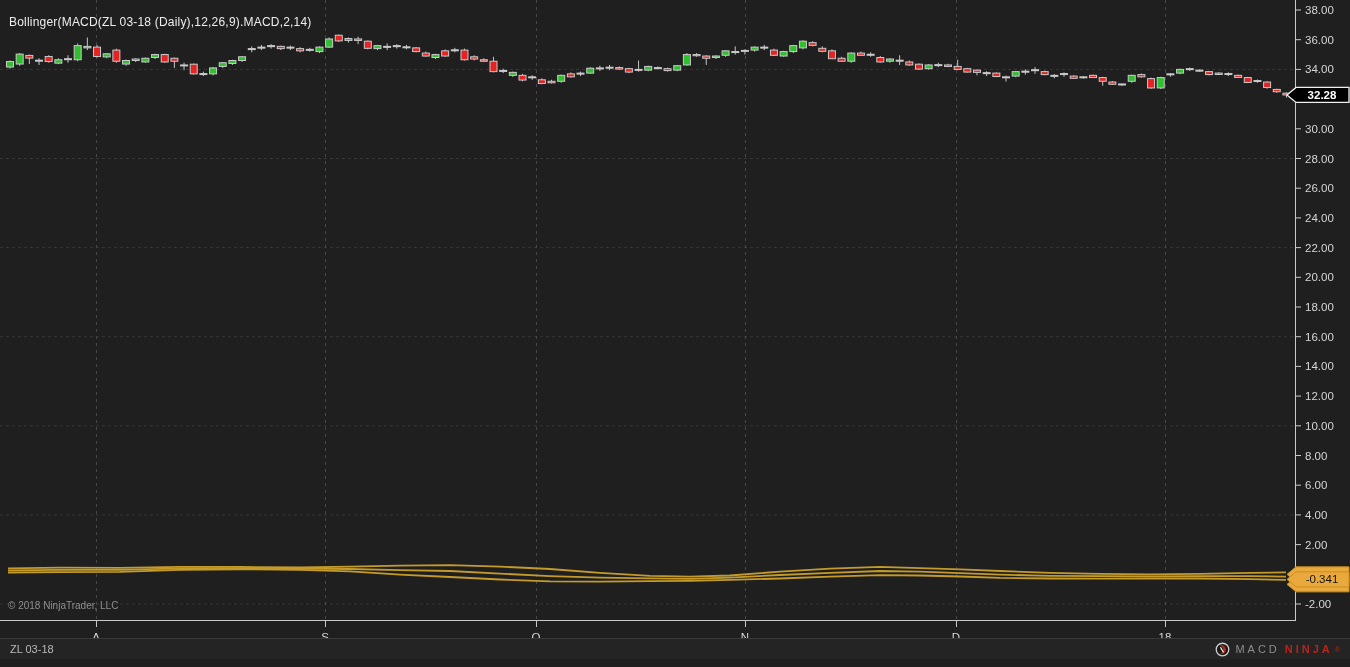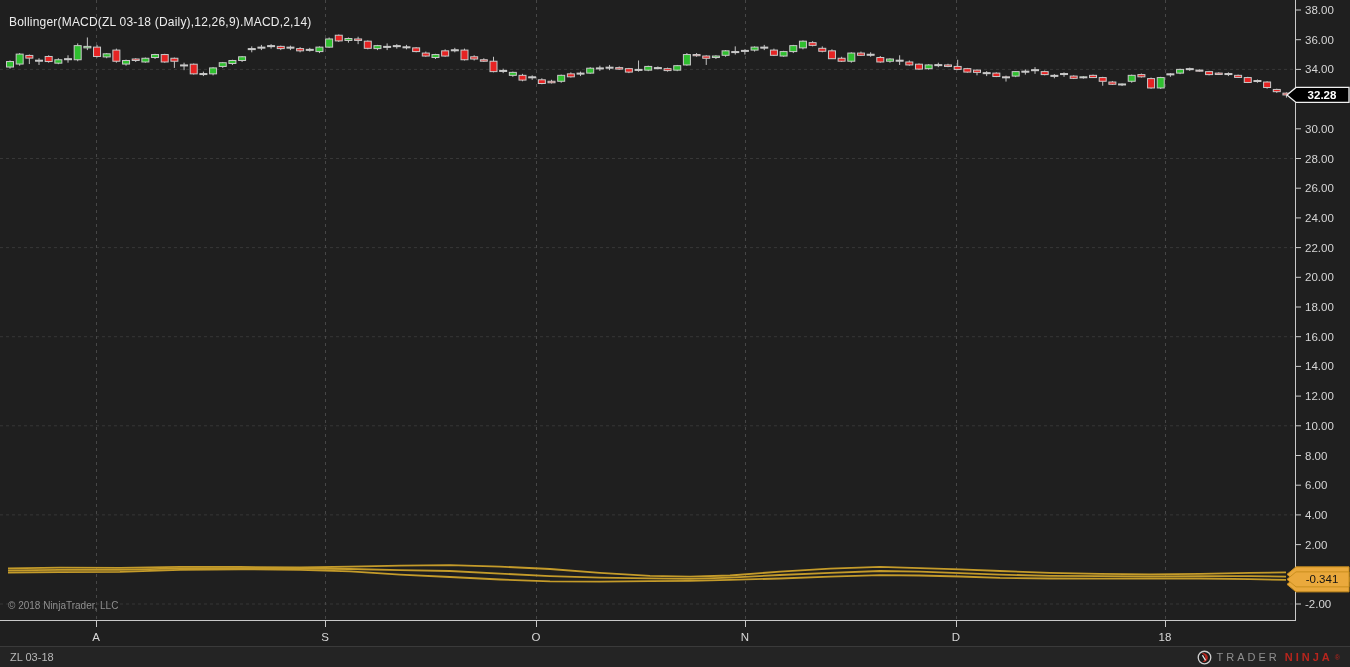--- a/index.html
+++ b/index.html
@@ -1,21 +1,21 @@
 <!DOCTYPE html>
 <html><head>
 <meta charset="utf-8">
 <style>
   html,body{margin:0;padding:0;background:#141414;}
   .app{position:relative;width:1350px;height:667px;background:#1f1f1f;overflow:hidden;
        font-family:"Liberation Sans",sans-serif;-webkit-font-smoothing:antialiased;}
   #chart-svg{position:absolute;left:0;top:0;}
   .indicator-label{position:absolute;left:9px;top:5px;font-size:12px;color:#ededed;letter-spacing:.2px;margin-top:10px;}
   .copyright{position:absolute;left:8px;top:600px;font-size:10px;color:#8f8f8f;}
-  .statusbar{position:absolute;left:0;bottom:0;width:100%;height:21px;background:#242424;
+  .statusbar{position:absolute;left:0;bottom:8px;width:100%;height:21px;background:#242424;
              border-top:1px solid #3a3a3a;display:flex;align-items:center;justify-content:space-between;
              box-sizing:border-box;padding:0 10px;}
   .instrument-tab{font-size:11px;color:#b8b8b8;}
   .brand{display:flex;align-items:center;gap:5px;}
   .brand .ninja{font-size:11px;letter-spacing:3px;color:#8f8f8f;}
   .brand .trader{font-size:11px;letter-spacing:3px;color:#b7251d;font-weight:700;}
   .brand .reg{font-size:7px;color:#b7251d;vertical-align:super;margin-left:-3px;}
 </style>
 </head>
 <body>
@@ -386,18 +386,18 @@
   <div class="copyright">© 2018 NinjaTrader, LLC</div>
 
   <div class="statusbar">
     <span class="instrument-tab">ZL 03-18</span>
     <span class="brand">
       <svg width="15" height="15" viewBox="0 0 16 16">
         <circle cx="8" cy="8" r="6.7" fill="#1b1b1b" stroke="#cfcfcf" stroke-width="1.4"></circle>
         <path d="M4.6,3.6 C9.8,4.8 10.4,10.4 5.6,12.6 L8.2,12.8 C13.4,10.2 12.2,4.6 7.4,3.2 Z" fill="#b7251d"></path>
         <path d="M6.4,5.2 L9.8,10.8 L8.4,11.2 L5.2,5.8 Z" fill="#e8e8e8"></path>
       </svg>
-      <span class="ninja">TRADER</span>
+      <span class="ninja">MACD</span>
         <span class="trader">NINJA</span>
         <span class="reg">®</span>
     </span>
   </div>
 </div>
 
 </body></html>

